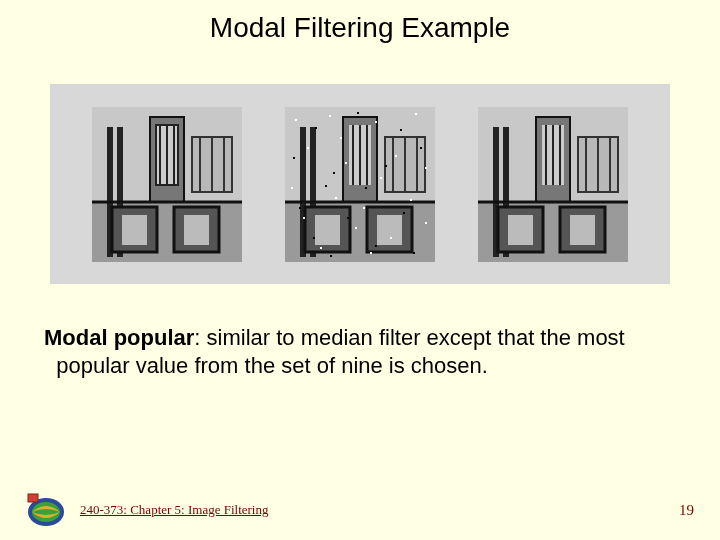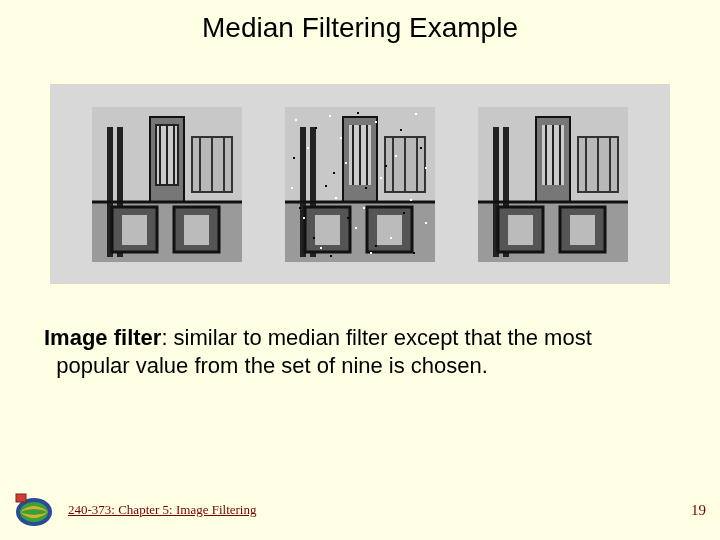--- a/index.html
+++ b/index.html
@@ -45,21 +45,21 @@
     line-height: 1.25;
   }
   .body-text .bold { font-weight: 700; }
   .footer {
     position: absolute;
     bottom: 12px;
     left: 0;
     right: 0;
     display: flex;
     align-items: center;
-    padding: 0 14px;
+    padding: 0 26px;
   }
   .logo {
     width: 40px;
     height: 36px;
     position: relative;
     margin-right: 14px;
   }
   .chapter {
     font-size: 13px;
     color: #770000;
@@ -69,21 +69,21 @@
   .pagenum {
     margin-left: auto;
     font-size: 15px;
     color: #770000;
     font-family: "Times New Roman", serif;
   }
 </style>
 </head>
 <body>
 
-<h1 class="title">Median Filtering Example</h1>
+<h1 class="title">Modal Filtering Example</h1>
 
 <div class="image-row">
   <div class="img-box">
     <svg width="150" height="155" viewBox="0 0 150 155">
       <rect width="150" height="155" fill="#c8c8c8"></rect>
       <rect x="0" y="95" width="150" height="60" fill="#9a9a9a"></rect>
       <rect x="15" y="20" width="6" height="130" fill="#222"></rect>
       <rect x="25" y="20" width="6" height="130" fill="#222"></rect>
       <rect x="20" y="100" width="45" height="45" fill="#555" stroke="#111" stroke-width="3"></rect>
       <rect x="30" y="108" width="25" height="30" fill="#bbb"></rect>
@@ -182,21 +182,21 @@
       <rect x="100" y="30" width="40" height="55" fill="#b8b8b8" stroke="#333" stroke-width="2"></rect>
       <line x1="108" y1="30" x2="108" y2="85" stroke="#333" stroke-width="2"></line>
       <line x1="120" y1="30" x2="120" y2="85" stroke="#333" stroke-width="2"></line>
       <line x1="132" y1="30" x2="132" y2="85" stroke="#333" stroke-width="2"></line>
       <line x1="0" y1="95" x2="150" y2="95" stroke="#111" stroke-width="3"></line>
     </svg>
   </div>
 </div>
 
 <p class="body-text">
-  <span class="bold">Image filter</span><span>: similar to median filter except that the most &nbsp;&nbsp;popular value from the set of nine is chosen.</span>
+  <span class="bold">Modal popular</span><span>: similar to median filter except that the most &nbsp;&nbsp;popular value from the set of nine is chosen.</span>
 </p>
 
 <div class="footer">
   <div class="logo">
     <svg width="40" height="36" viewBox="0 0 40 36">
       <ellipse cx="20" cy="20" rx="18" ry="14" fill="#2a4a9a"></ellipse>
       <ellipse cx="20" cy="20" rx="14" ry="10" fill="#3aa03a"></ellipse>
       <path d="M6 20 Q20 8 34 20 Q20 14 6 20 Z" fill="#d8b030"></path>
       <path d="M6 20 Q20 32 34 20 Q20 26 6 20 Z" fill="#d8b030"></path>
       <rect x="2" y="2" width="10" height="8" fill="#d04030"></rect>

